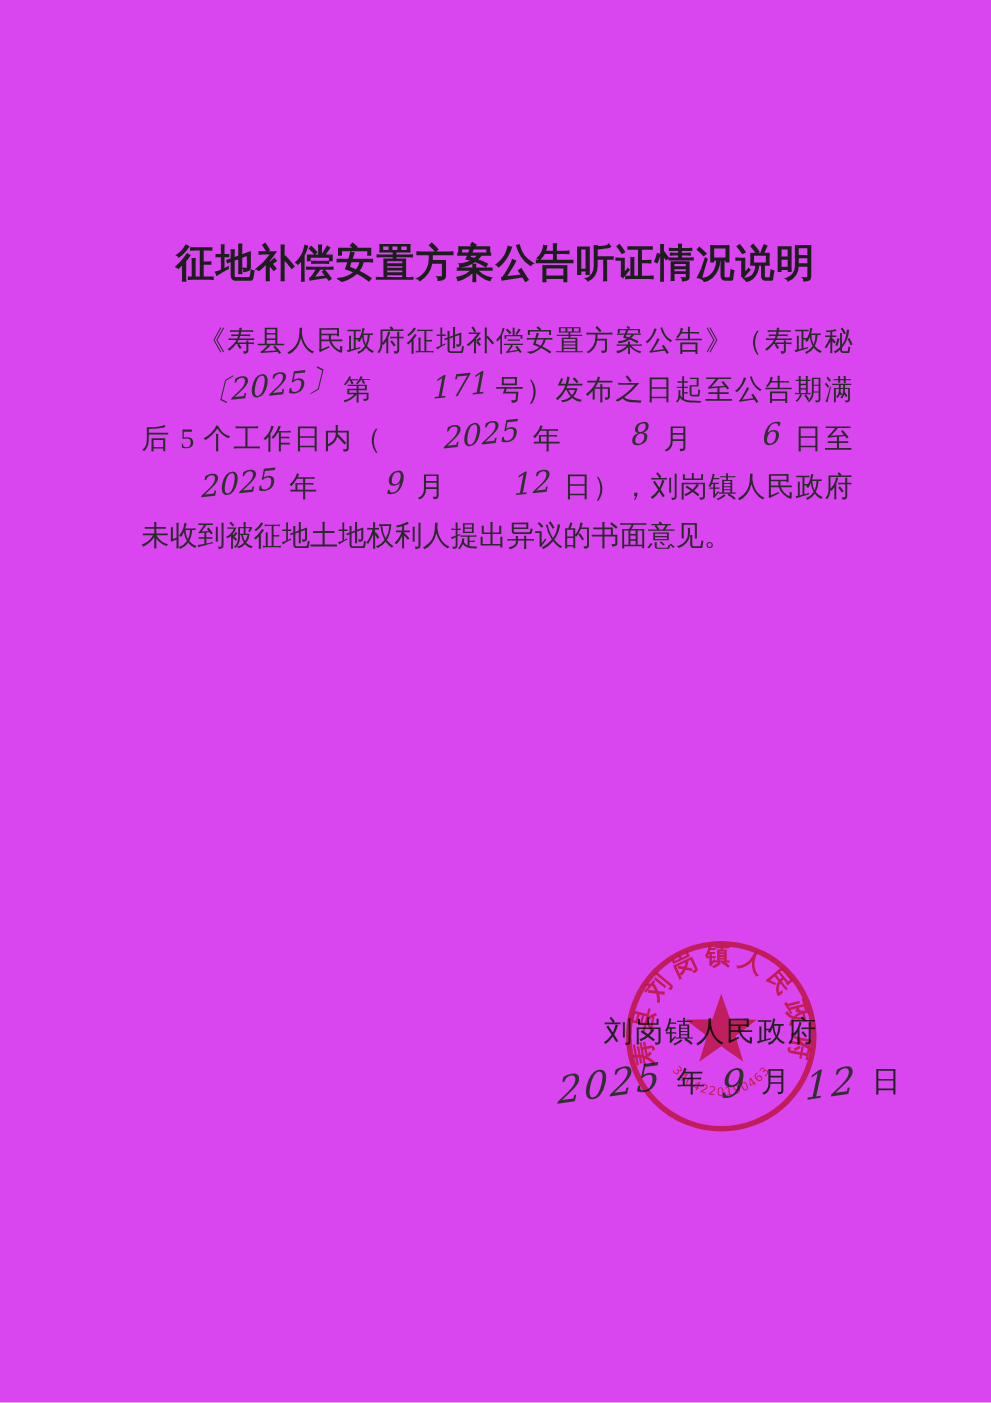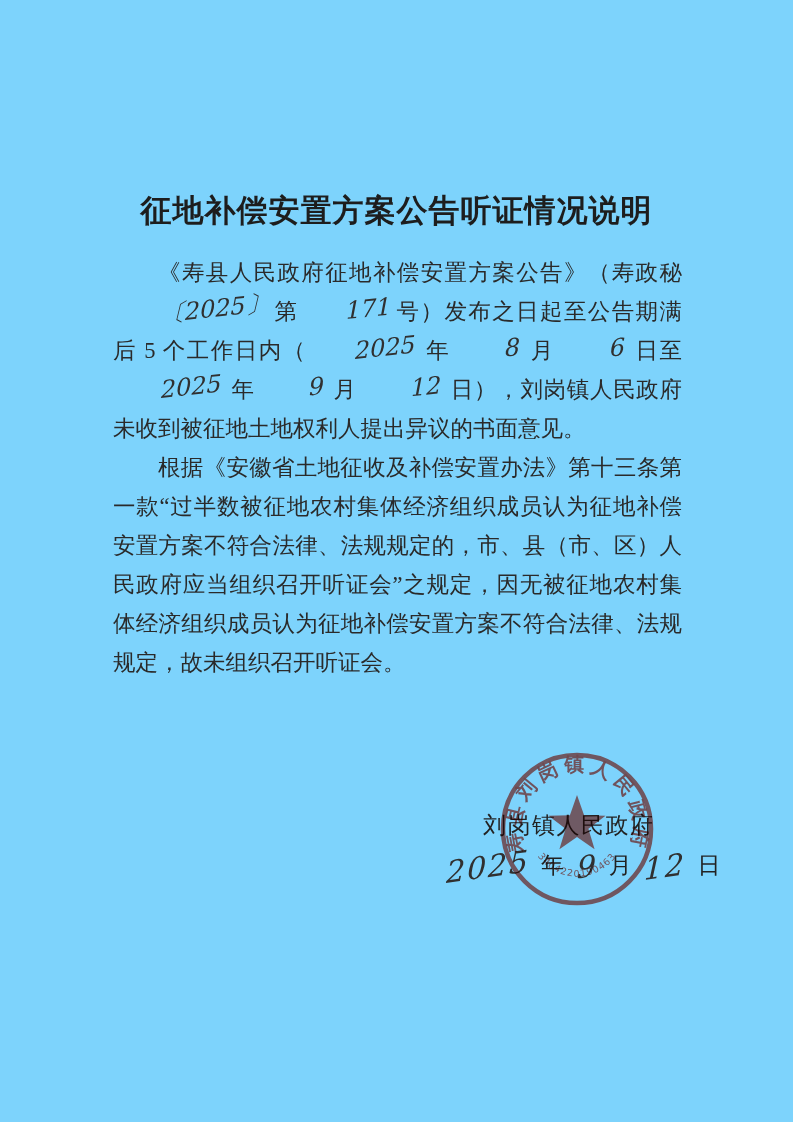--- a/index.html
+++ b/index.html
@@ -1,21 +1,21 @@
 <!DOCTYPE html>
 <html><head>
 <meta charset="utf-8">
 <style>
   html,body{margin:0;padding:0;}
   body{background:#e8e8e8;font-family:"Liberation Serif","DejaVu Serif",serif;}
   .page{
     position:relative;
     width:793px;height:1122px;
     margin:0 auto;
-    background:#7dd3fc;
+    background:#d946ef;
     color:#262626;
     overflow:hidden;
   }
   .doc-title{
     position:absolute;
     top:190px;left:0;right:0;
     text-align:center;
     font-family:"Liberation Sans","DejaVu Sans",sans-serif;
     font-weight:700;
     font-size:31px;
@@ -72,21 +72,20 @@
 </style>
 </head>
 <body>
 
 <div class="page">
 
   <div class="doc-title">征地补偿安置方案公告听证情况说明</div>
 
   <div class="body-text">
     <p><span>《寿县人民政府征地补偿安置方案公告》（寿政秘 </span><span class="hand">〔2025〕</span><span>第</span><span class="hand">171</span><span>号）发布之日起至公告期满后 5 个工作日内（</span><span class="hand">2025</span><span> 年 </span><span class="hand">8</span><span> 月 </span><span class="hand">6</span><span> 日至 </span><span class="hand">2025</span><span> 年 </span><span class="hand">9</span><span> 月 </span><span class="hand">12</span><span> 日），刘岗镇人民政府未收到被征地土地权利人提出异议的书面意见。</span></p>
-    <p>根据《安徽省土地征收及补偿安置办法》第十三条第一款“过半数被征地农村集体经济组织成员认为征地补偿安置方案不符合法律、法规规定的，市、县（市、区）人民政府应当组织召开听证会”之规定，因无被征地农村集体经济组织成员认为征地补偿安置方案不符合法律、法规规定，故未组织召开听证会。</p>
   </div>
 
   <div class="sig-name">刘岗镇人民政府</div>
 
   <div class="sig-date"><span class="hand">2025</span><span> 年 </span><span class="hand">9</span><span> 月 </span><span class="hand">12</span><span> 日</span></div>
 
   <div class="seal">
     <svg viewBox="0 0 160 160" xmlns="http://www.w3.org/2000/svg">
       <defs>
         <path id="ringPath" d="M 26.8 99.6 A 57 57 0 1 1 133.2 99.6" fill="none"></path>

